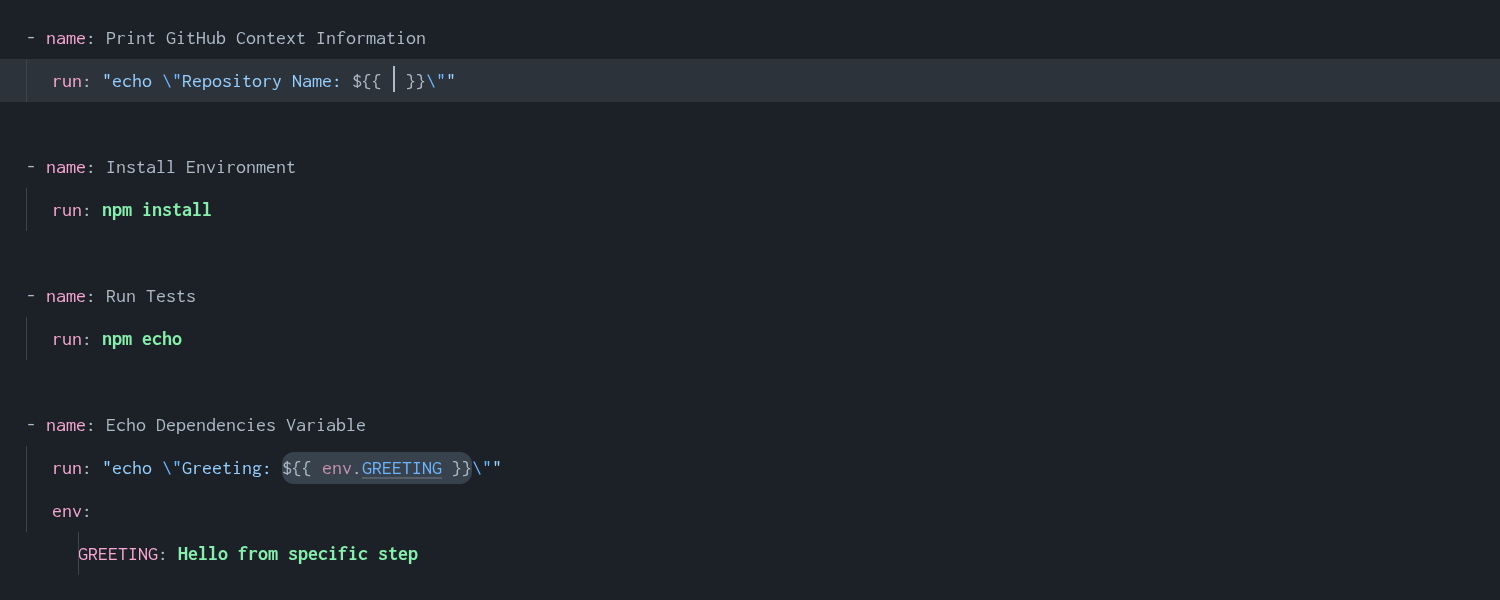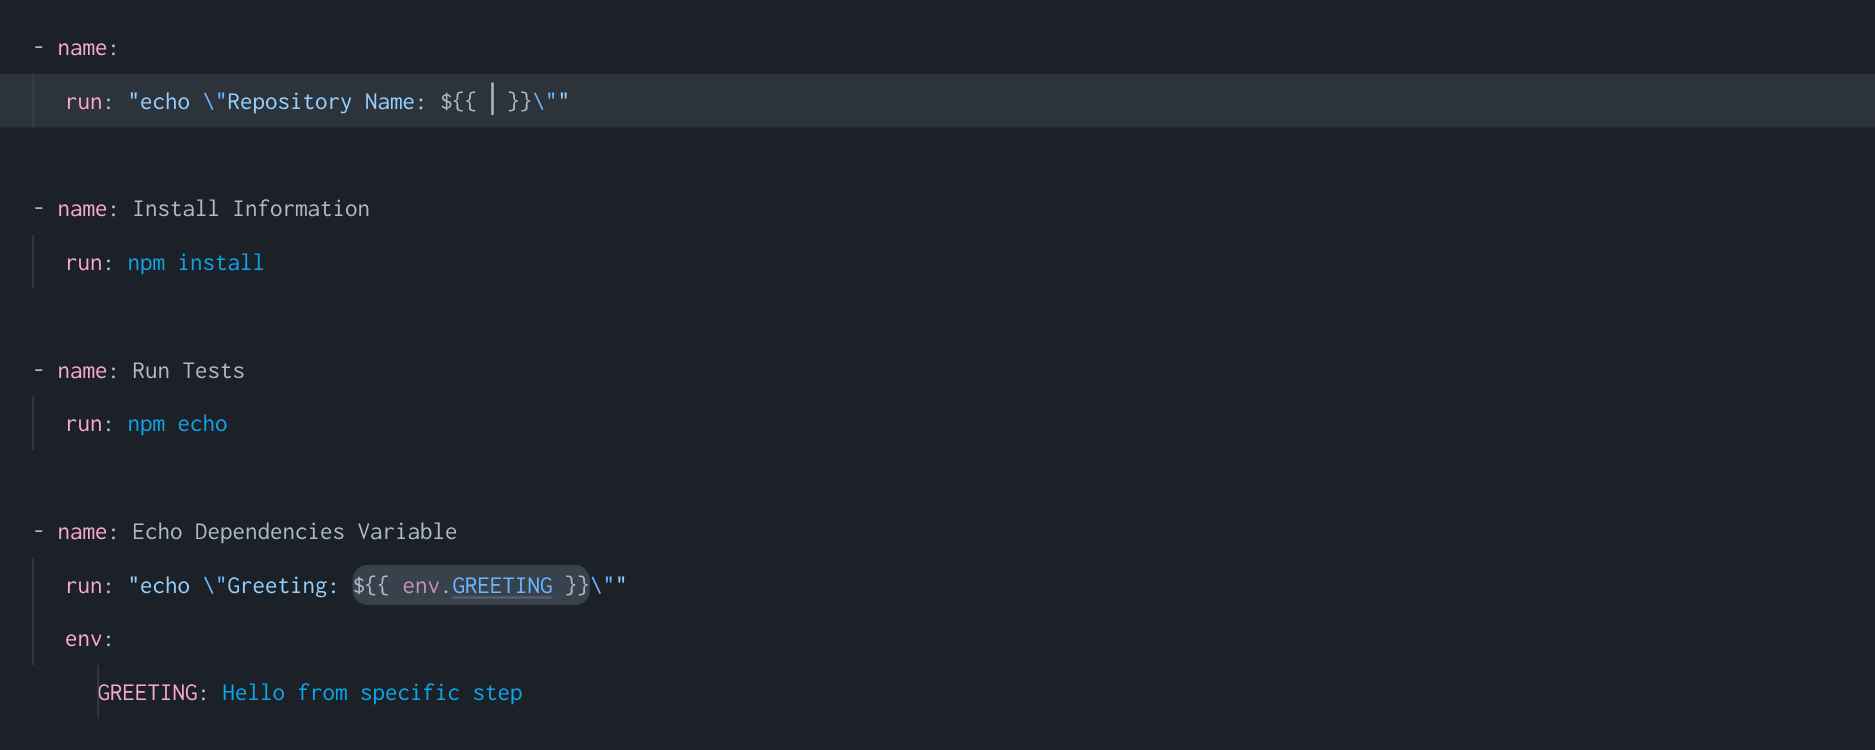--- a/index.html
+++ b/index.html
@@ -48,21 +48,21 @@
     }
     .dash { color: #adbac7; }
     .key { color: #f9a8d4; }
     .colon { color: #adbac7; }
     .string { color: #adbac7; }
     .string-content { color: #96d0ff; }
     .escape { color: #6cb6ff; }
     .expr-delim { color: #adbac7; }
     .expr-var { color: #c792ae; }
     .expr-prop { color: #6cb6ff; text-decoration: underline; text-decoration-color: #545d68; text-underline-offset: 3px; }
-    .plain-value { color: #0ea5e9; }
+    .plain-value { color: #86efac; font-weight: bold; }
     .cursor {
       display: inline-block;
       width: 2px;
       height: 26px;
       background-color: #adbac7;
       vertical-align: middle;
       margin: 0 1px;
       position: relative;
       top: -2px;
     }
@@ -72,31 +72,31 @@
       padding: 1px 0;
       text-align: center;
     }
   </style>
 </head>
 <body>
 
 <div class="editor">
 
   <div class="line">
-    <span class="dash">- </span><span class="key">name</span><span class="colon">: </span>
+    <span class="dash">- </span><span class="key">name</span><span class="colon">: </span><span class="string">Print GitHub Context Information</span>
   </div>
   <div class="line highlighted">
     <span class="indent-guide"></span>
     <span style="width:26px;display:inline-block;"></span><span class="key">run</span><span class="colon">: </span><span class="string-content">"echo </span><span class="escape">\"</span><span class="string-content">Repository Name: </span><span class="expr-delim">${{ </span><span class="cursor"></span><span class="expr-delim"> }}</span><span class="escape">\"</span><span class="string-content">"</span>
   </div>
 
   <div class="line empty"></div>
 
   <div class="line">
-    <span class="dash">- </span><span class="key">name</span><span class="colon">: </span><span class="string">Install Information</span>
+    <span class="dash">- </span><span class="key">name</span><span class="colon">: </span><span class="string">Install Environment</span>
   </div>
   <div class="line">
     <span class="indent-guide"></span>
     <span style="width:26px;display:inline-block;"></span><span class="key">run</span><span class="colon">: </span><span class="plain-value">npm install</span>
   </div>
 
   <div class="line empty"></div>
 
   <div class="line">
     <span class="dash">- </span><span class="key">name</span><span class="colon">: </span><span class="string">Run Tests</span>

